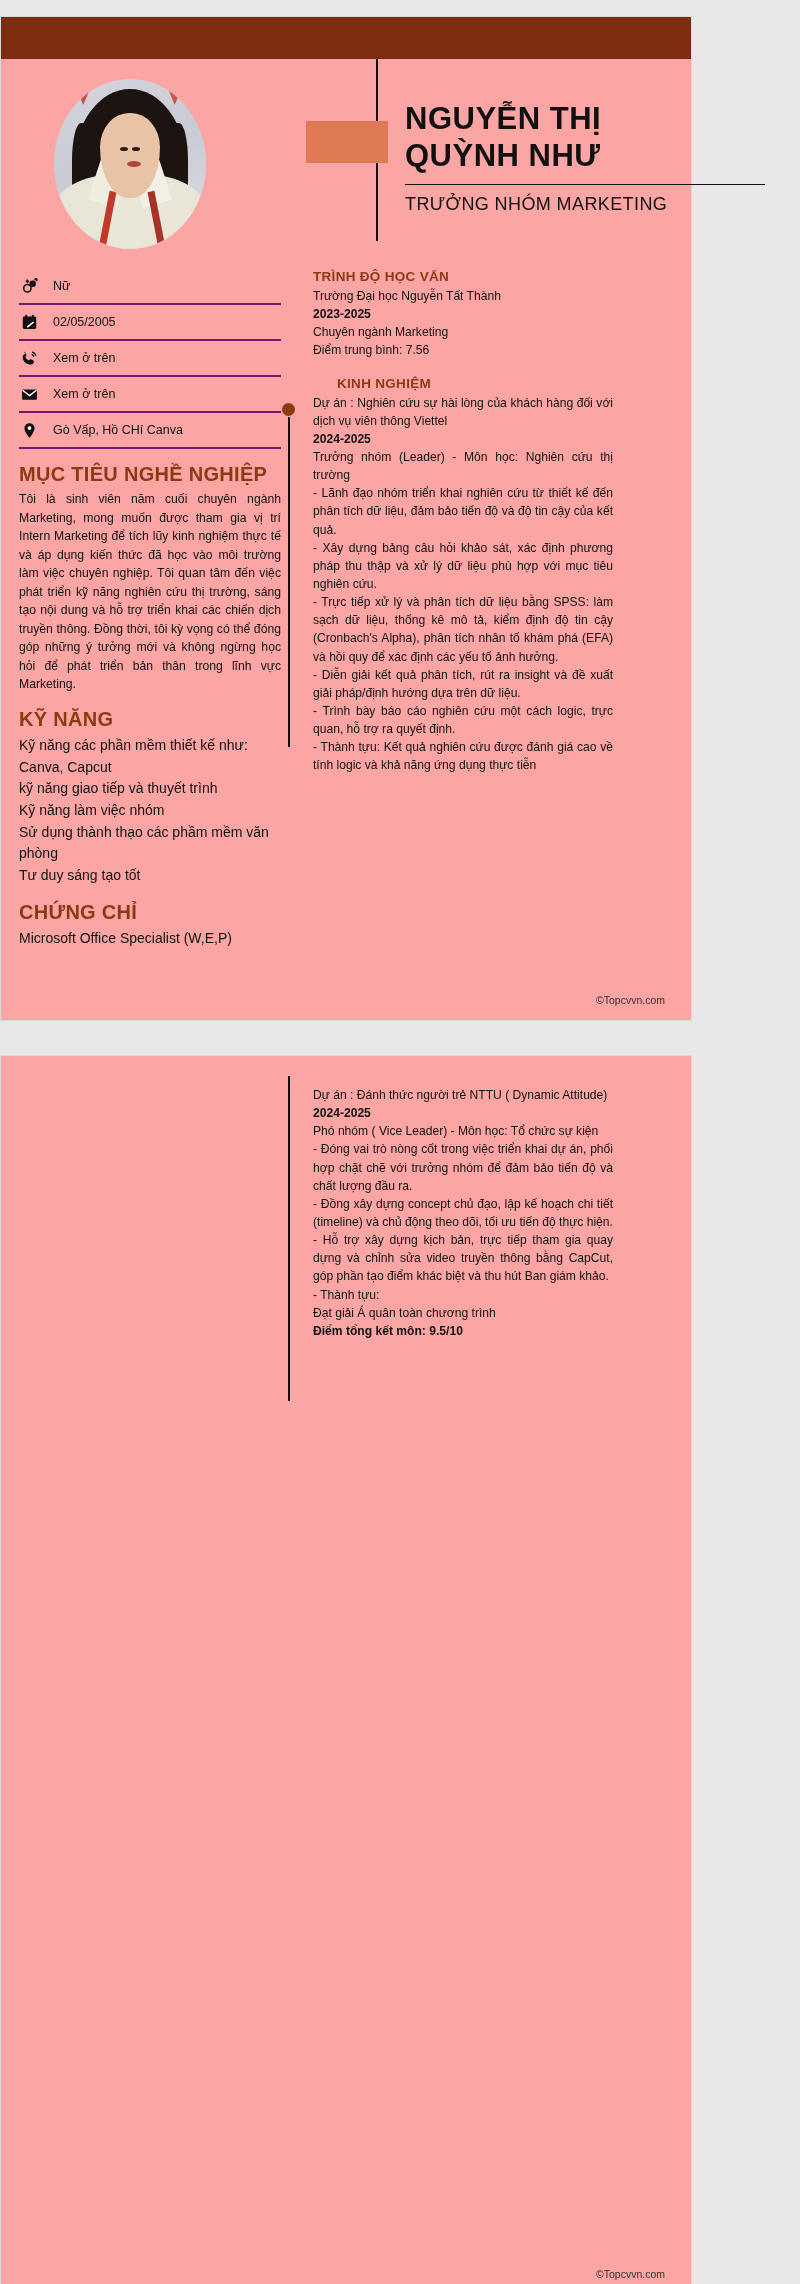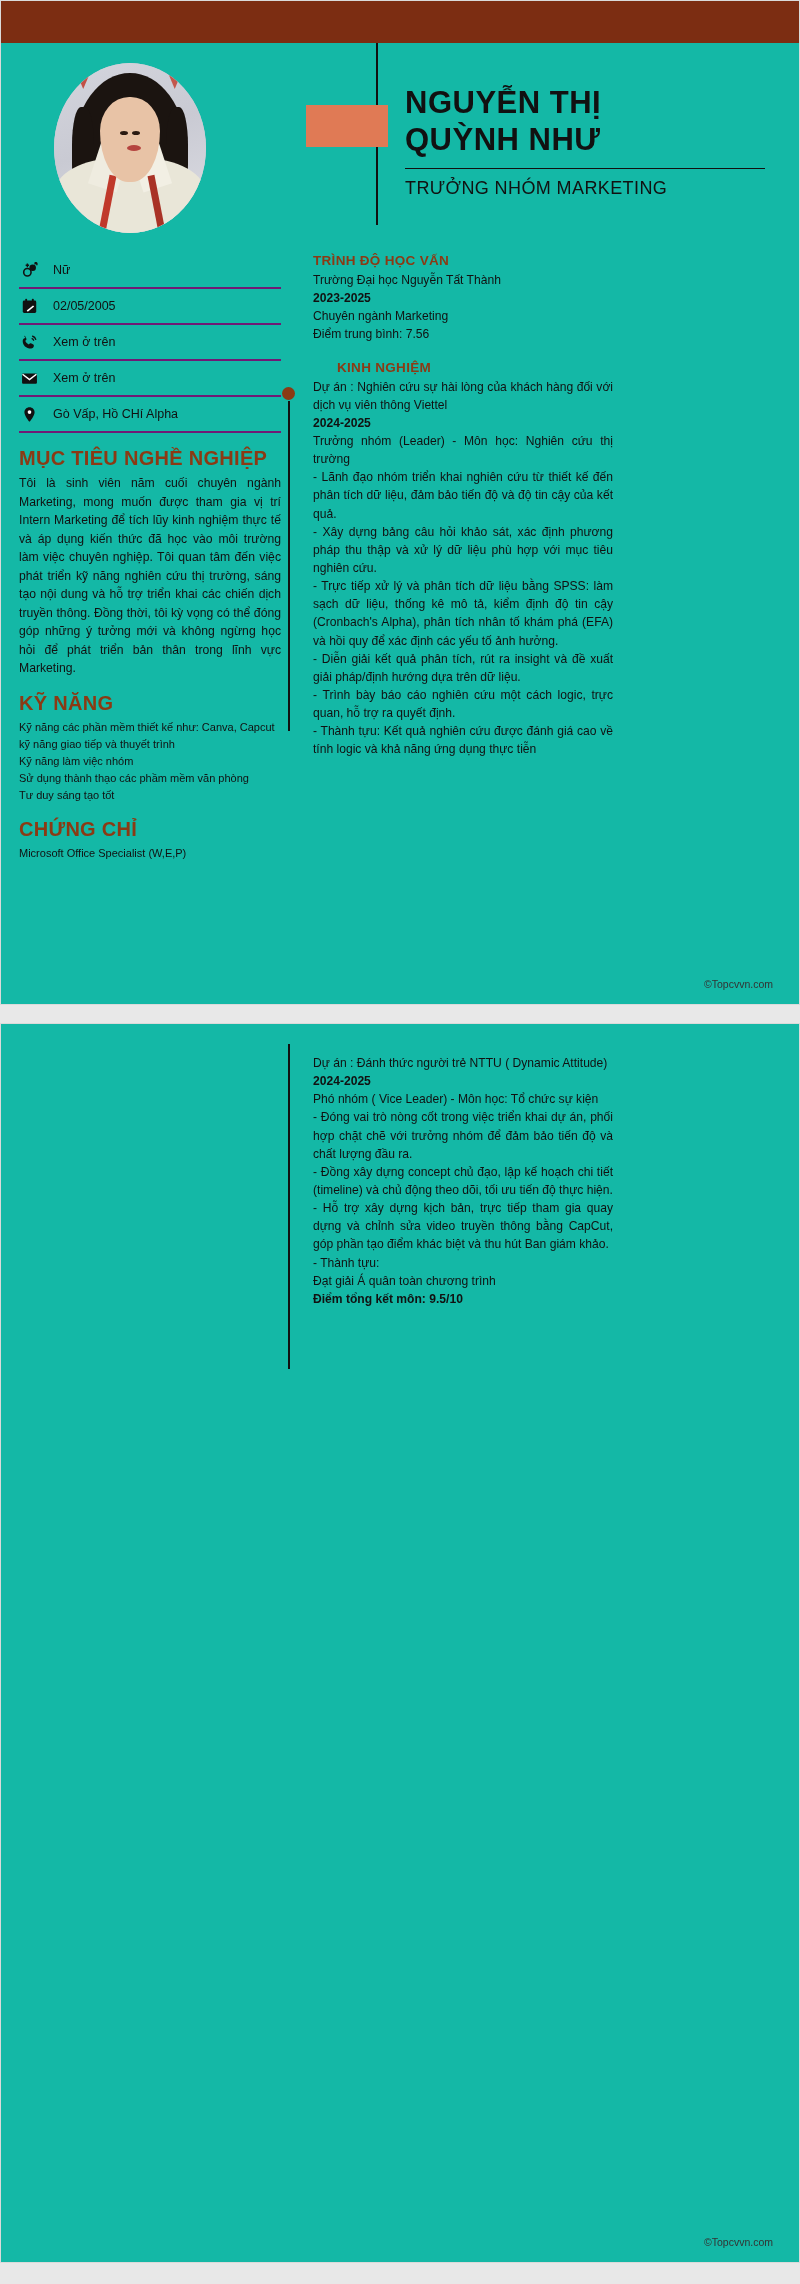--- a/index.html
+++ b/index.html
@@ -4,24 +4,25 @@
 <style>
   * { box-sizing: border-box; margin: 0; padding: 0; }
   html, body {
     width: 800px;
     background: #e8e8e8;
     font-family: "Liberation Sans", sans-serif;
   }
   body { padding: 0; }
 
   .page {
-    width: 800px;
-    background: #14b8a6;
+    width: 692px;
+    background: #fca5a5;
     position: relative;
     border: 1px solid #dadada;
+    margin-top: 16px;
   }
   .page-1 { height: 1005px; }
   .gap { height: 18px; background: #e8e8e8; }
   .page-2 { height: 1240px; }
 
   
   .topband {
     height: 42px;
     background: #7c2d12;
     width: 100%;
@@ -149,21 +150,21 @@
     margin-top: 14px;
     margin-bottom: 4px;
   }
   .body-just {
     font-size: 12.2px;
     line-height: 1.52;
     color: #111;
     text-align: justify;
   }
   .body-line {
-    font-size: 11px;
+    font-size: 14px;
     line-height: 1.55;
     color: #111;
   }
 
   
   .right-col {
     position: absolute;
     left: 312px;
     top: 252px;
     width: 300px;
@@ -310,21 +311,21 @@
       <span class="info-val">Xem ở trên</span>
     </div>
 
     <div class="info-row">
       <span class="ico">
         <svg width="17" height="17" viewBox="0 0 24 24" fill="#111">
           <path d="M12 1.6c-4 0-7.2 3.2-7.2 7.2 0 5.3 7.2 13.6 7.2 13.6s7.2-8.3 7.2-13.6c0-4-3.2-7.2-7.2-7.2z"></path>
           <circle cx="12" cy="8.6" r="2.6" fill="#fff"></circle>
         </svg>
       </span>
-      <span class="info-val">Gò Vấp, Hồ CHí Alpha</span>
+      <span class="info-val">Gò Vấp, Hồ CHí Canva</span>
     </div>
 
     <div class="sec-title">MỤC TIÊU NGHỀ NGHIỆP</div>
     <div class="body-just">Tôi là sinh viên năm cuối chuyên ngành Marketing, mong muốn được tham gia vị trí Intern Marketing để tích lũy kinh nghiệm thực tế và áp dụng kiến thức đã học vào môi trường làm việc chuyên nghiệp. Tôi quan tâm đến việc phát triển kỹ năng nghiên cứu thị trường, sáng tạo nội dung và hỗ trợ triển khai các chiến dịch truyền thông. Đồng thời, tôi kỳ vọng có thể đóng góp những ý tưởng mới và không ngừng học hỏi để phát triển bản thân trong lĩnh vực Marketing.</div>
 
     <div class="sec-title">KỸ NĂNG</div>
     <div class="body-line">Kỹ năng các phần mềm thiết kế như: Canva, Capcut</div>
     <div class="body-line">kỹ năng giao tiếp và thuyết trình</div>
     <div class="body-line">Kỹ năng làm việc nhóm</div>
     <div class="body-line">Sử dụng thành thạo các phầm mềm văn phòng</div>

